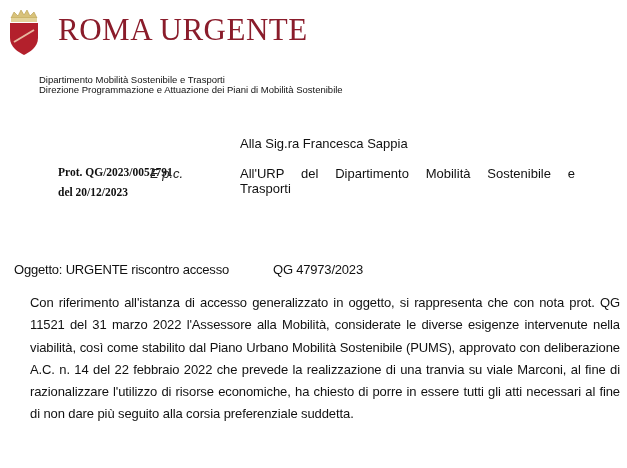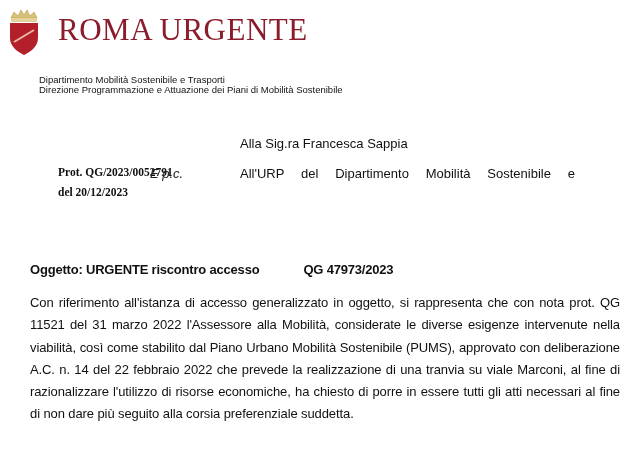--- a/index.html
+++ b/index.html
@@ -25,22 +25,22 @@
     .prot {
       position: absolute; left: 58px; top: 162px;
       font-family: "Liberation Serif", serif; font-weight: bold;
       font-size: 11.5px; line-height: 20px; color: #111;
     }
     .epc {
       position: absolute; left: 150px; top: 166px;
       font-size: 13px; color: #222; font-style: italic;
     }
     .subject {
-      position: absolute; left: 30px; top: 262px;
-      font-size: 13px; font-weight: bold; letter-spacing: -0.2px;
+      position: absolute; left: 14px; top: 262px;
+      font-size: 13px; font-weight: normal; letter-spacing: -0.2px;
     }
     .subject .code { margin-left: 44px; }
     .body-text {
       position: absolute; left: 30px; top: 292px; width: 590px;
       font-size: 13px; line-height: 22.3px; text-align: justify;
       letter-spacing: -0.1px;
     }
   </style>
 </head>
 <body>
@@ -65,19 +65,20 @@
 
 <div class="prot">
   <div>Prot. QG/2023/0052791</div>
   <div>del 20/12/2023</div>
 </div>
 
 <div class="epc">E p.c.</div>
 
 <div class="recipient r2">
   <span class="justify">All'URP del Dipartimento Mobilità Sostenibile e</span>
+  <div>Trasporti</div>
 </div>
 
 <div class="subject">
   <span>Oggetto: URGENTE riscontro accesso</span><span class="code">QG 47973/2023</span>
 </div>
 
 <div class="body-text">Con riferimento all'istanza di accesso generalizzato in oggetto, si rappresenta che con nota prot. QG 11521 del 31 marzo 2022 l'Assessore alla Mobilità, considerate le diverse esigenze intervenute nella viabilità, così come stabilito dal Piano Urbano Mobilità Sostenibile (PUMS), approvato con deliberazione A.C. n. 14 del 22 febbraio 2022 che prevede la realizzazione di una tranvia su viale Marconi, al fine di razionalizzare l'utilizzo di risorse economiche, ha chiesto di porre in essere tutti gli atti necessari al fine di non dare più seguito alla corsia preferenziale suddetta.</div>
 
 </body></html>

